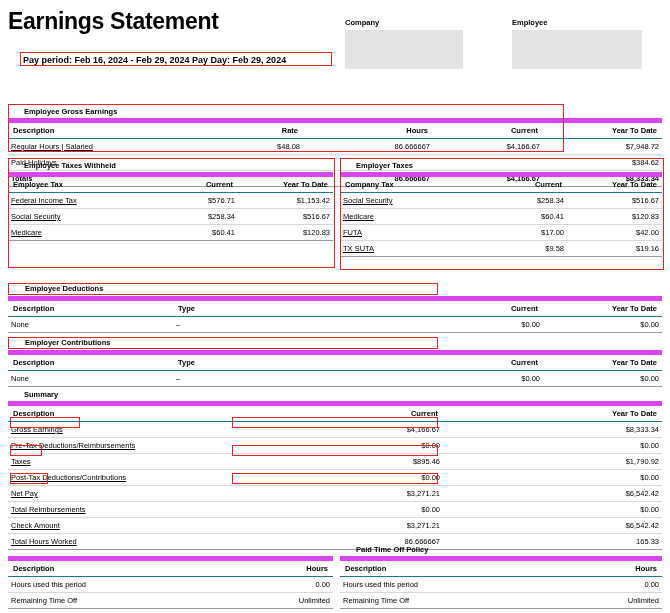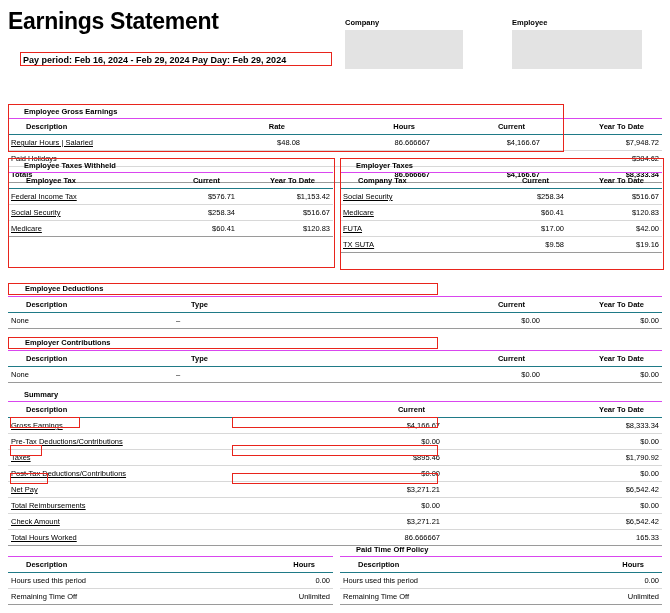--- a/index.html
+++ b/index.html
@@ -81,23 +81,23 @@
   
   table.t {
     position: absolute;
     border-collapse: collapse;
     font-size: 7.5px;
     table-layout: fixed;
   }
   table.t th {
     font-weight: bold;
     text-align: left;
-    border-top: 1px solid #d946ef;
+    border-top: 5px solid #d946ef;
     border-bottom: 1px solid #1f7a87;
-    padding: 2px 18px;
+    padding: 2px 5px;
     height: 11px;
     white-space: nowrap;
     margin-left: 16px;
   }
   table.t td {
     padding: 2px 3px;
     border-bottom: 1px solid #d8d8d8;
     height: 11px;
     white-space: nowrap;
   }
@@ -314,21 +314,21 @@
         <th class="r">Year To Date</th>
       </tr>
     </thead>
     <tbody>
       <tr>
         <td class="u">Gross Earnings</td>
         <td class="r">$4,166.67</td>
         <td class="r">$8,333.34</td>
       </tr>
       <tr>
-        <td class="u">Pre-Tax Deductions/Contributions</td>
+        <td class="u">Pre-Tax Deductions/Reimbursements</td>
         <td class="r">$0.00</td>
         <td class="r">$0.00</td>
       </tr>
       <tr>
         <td class="u">Taxes</td>
         <td class="r">$895.46</td>
         <td class="r">$1,790.92</td>
       </tr>
       <tr>
         <td class="u">Post-Tax Deductions/Contributions</td>

